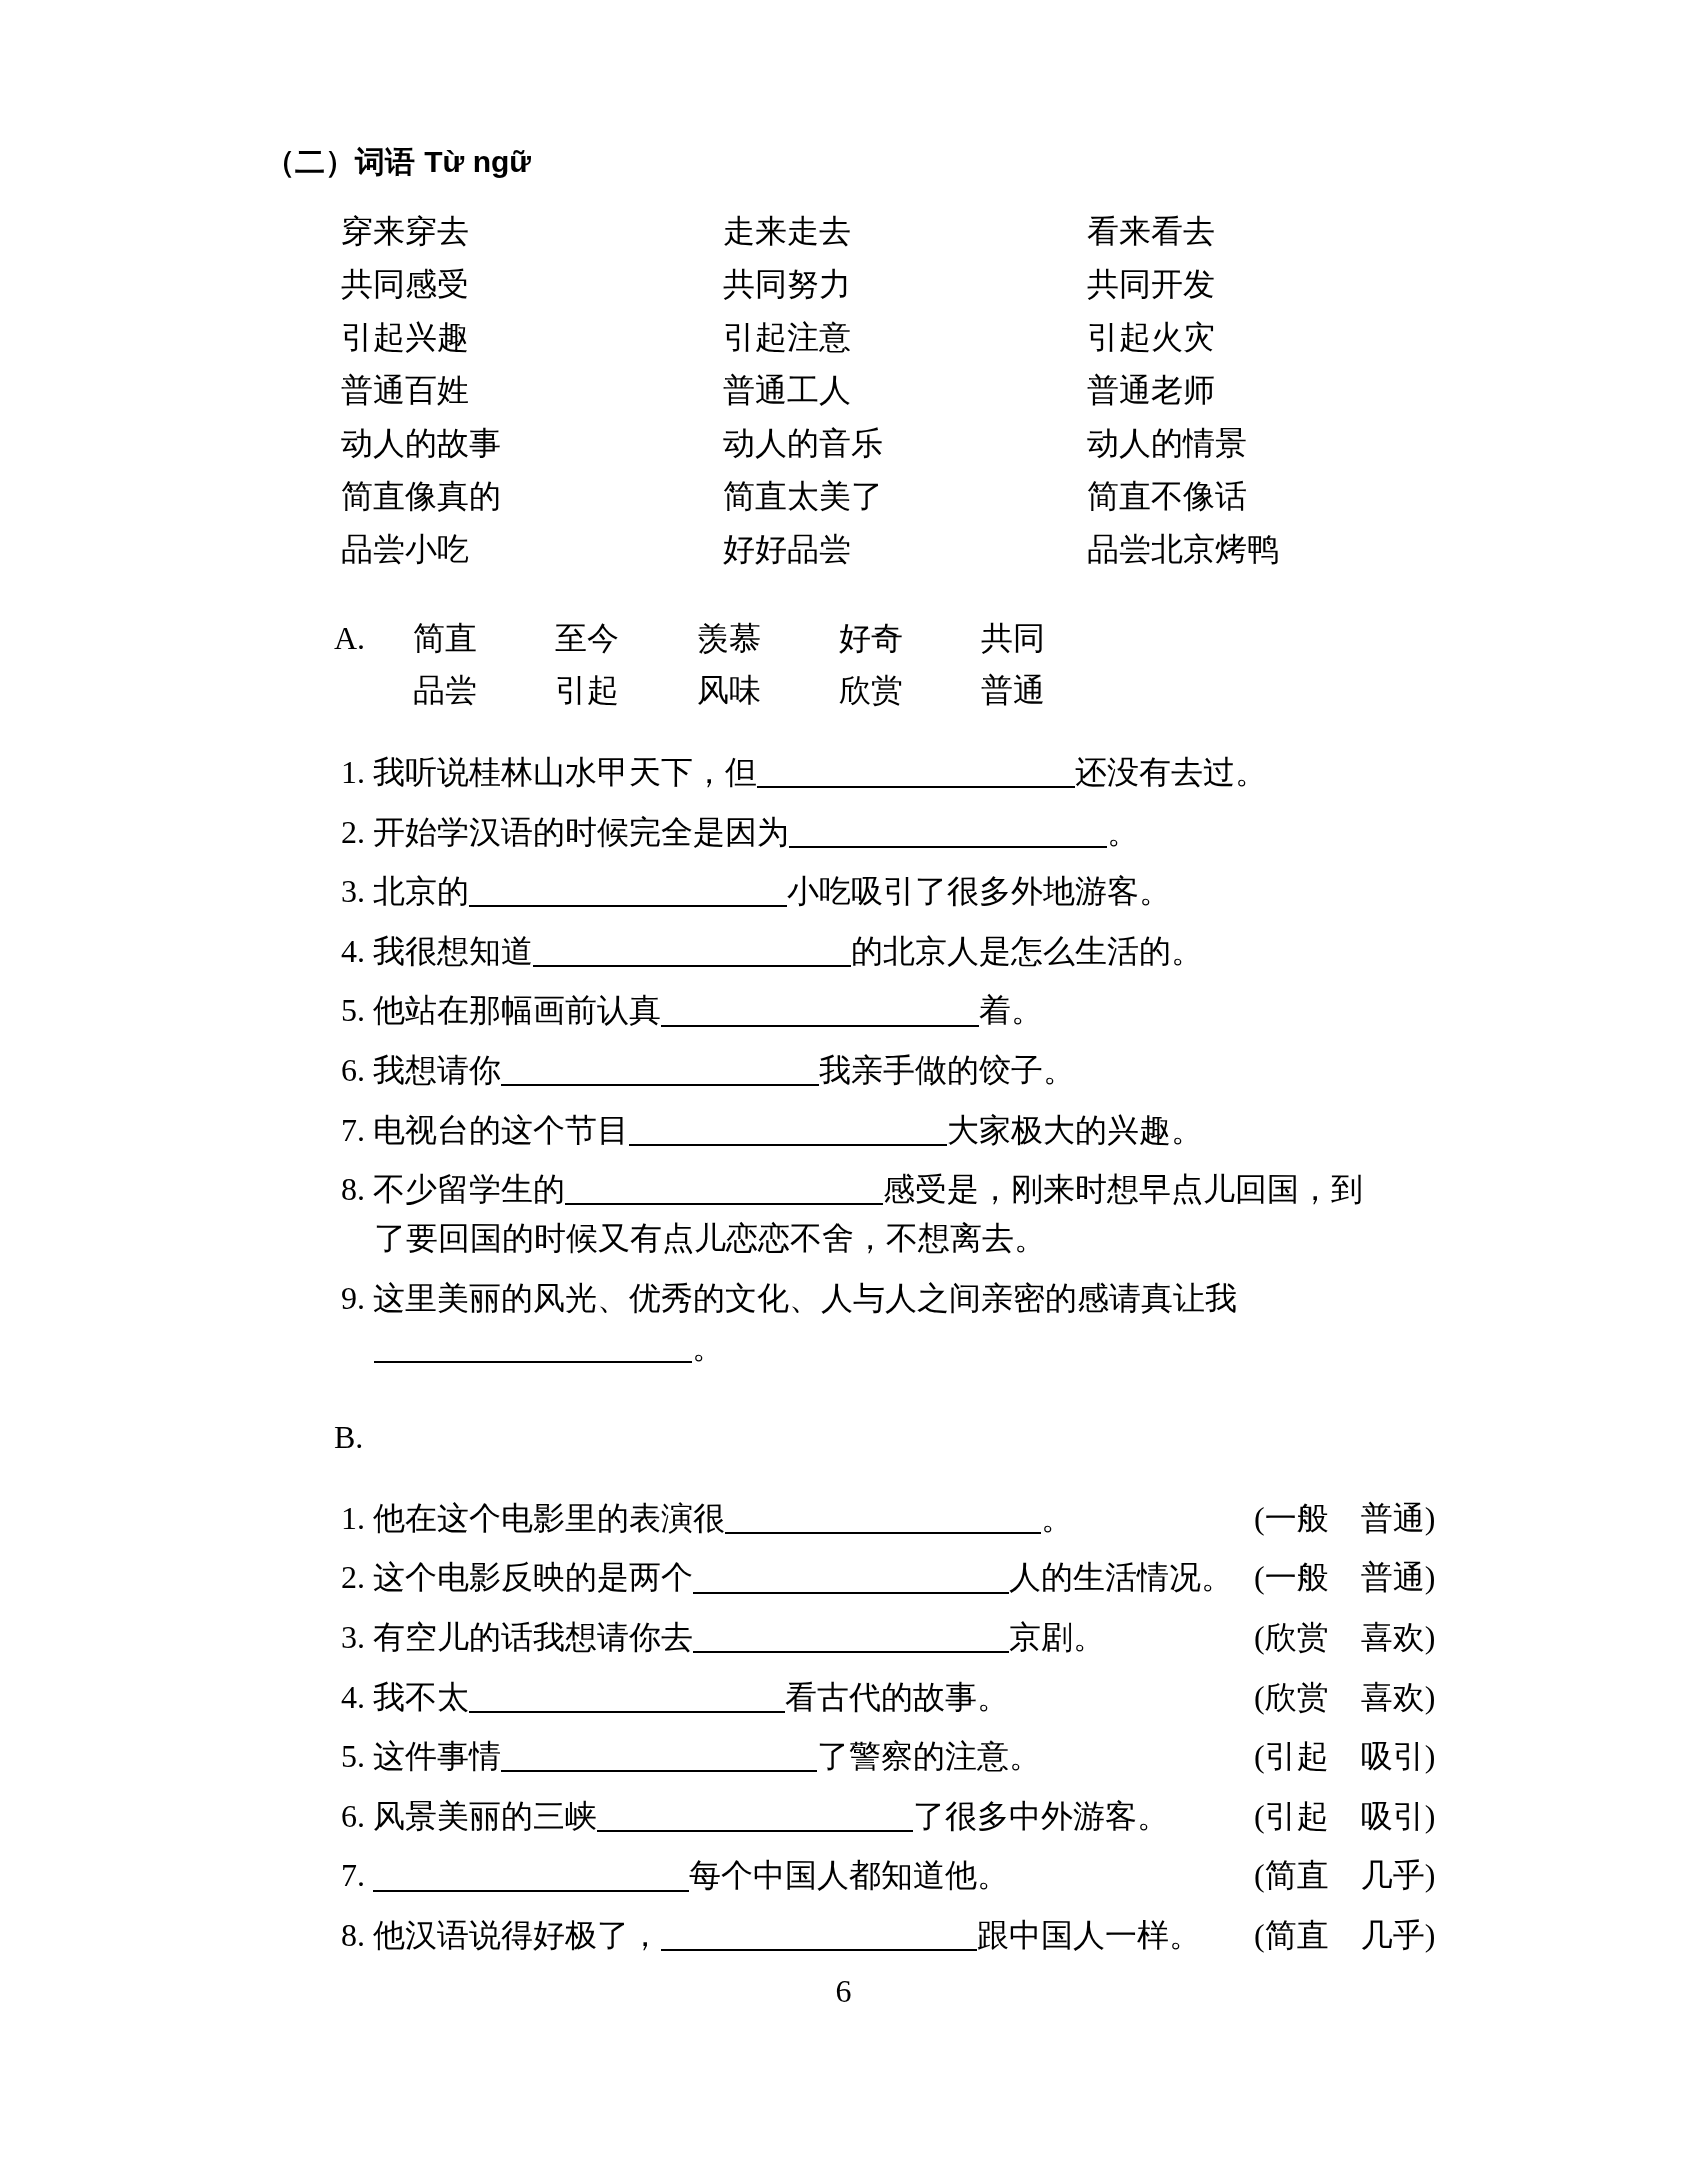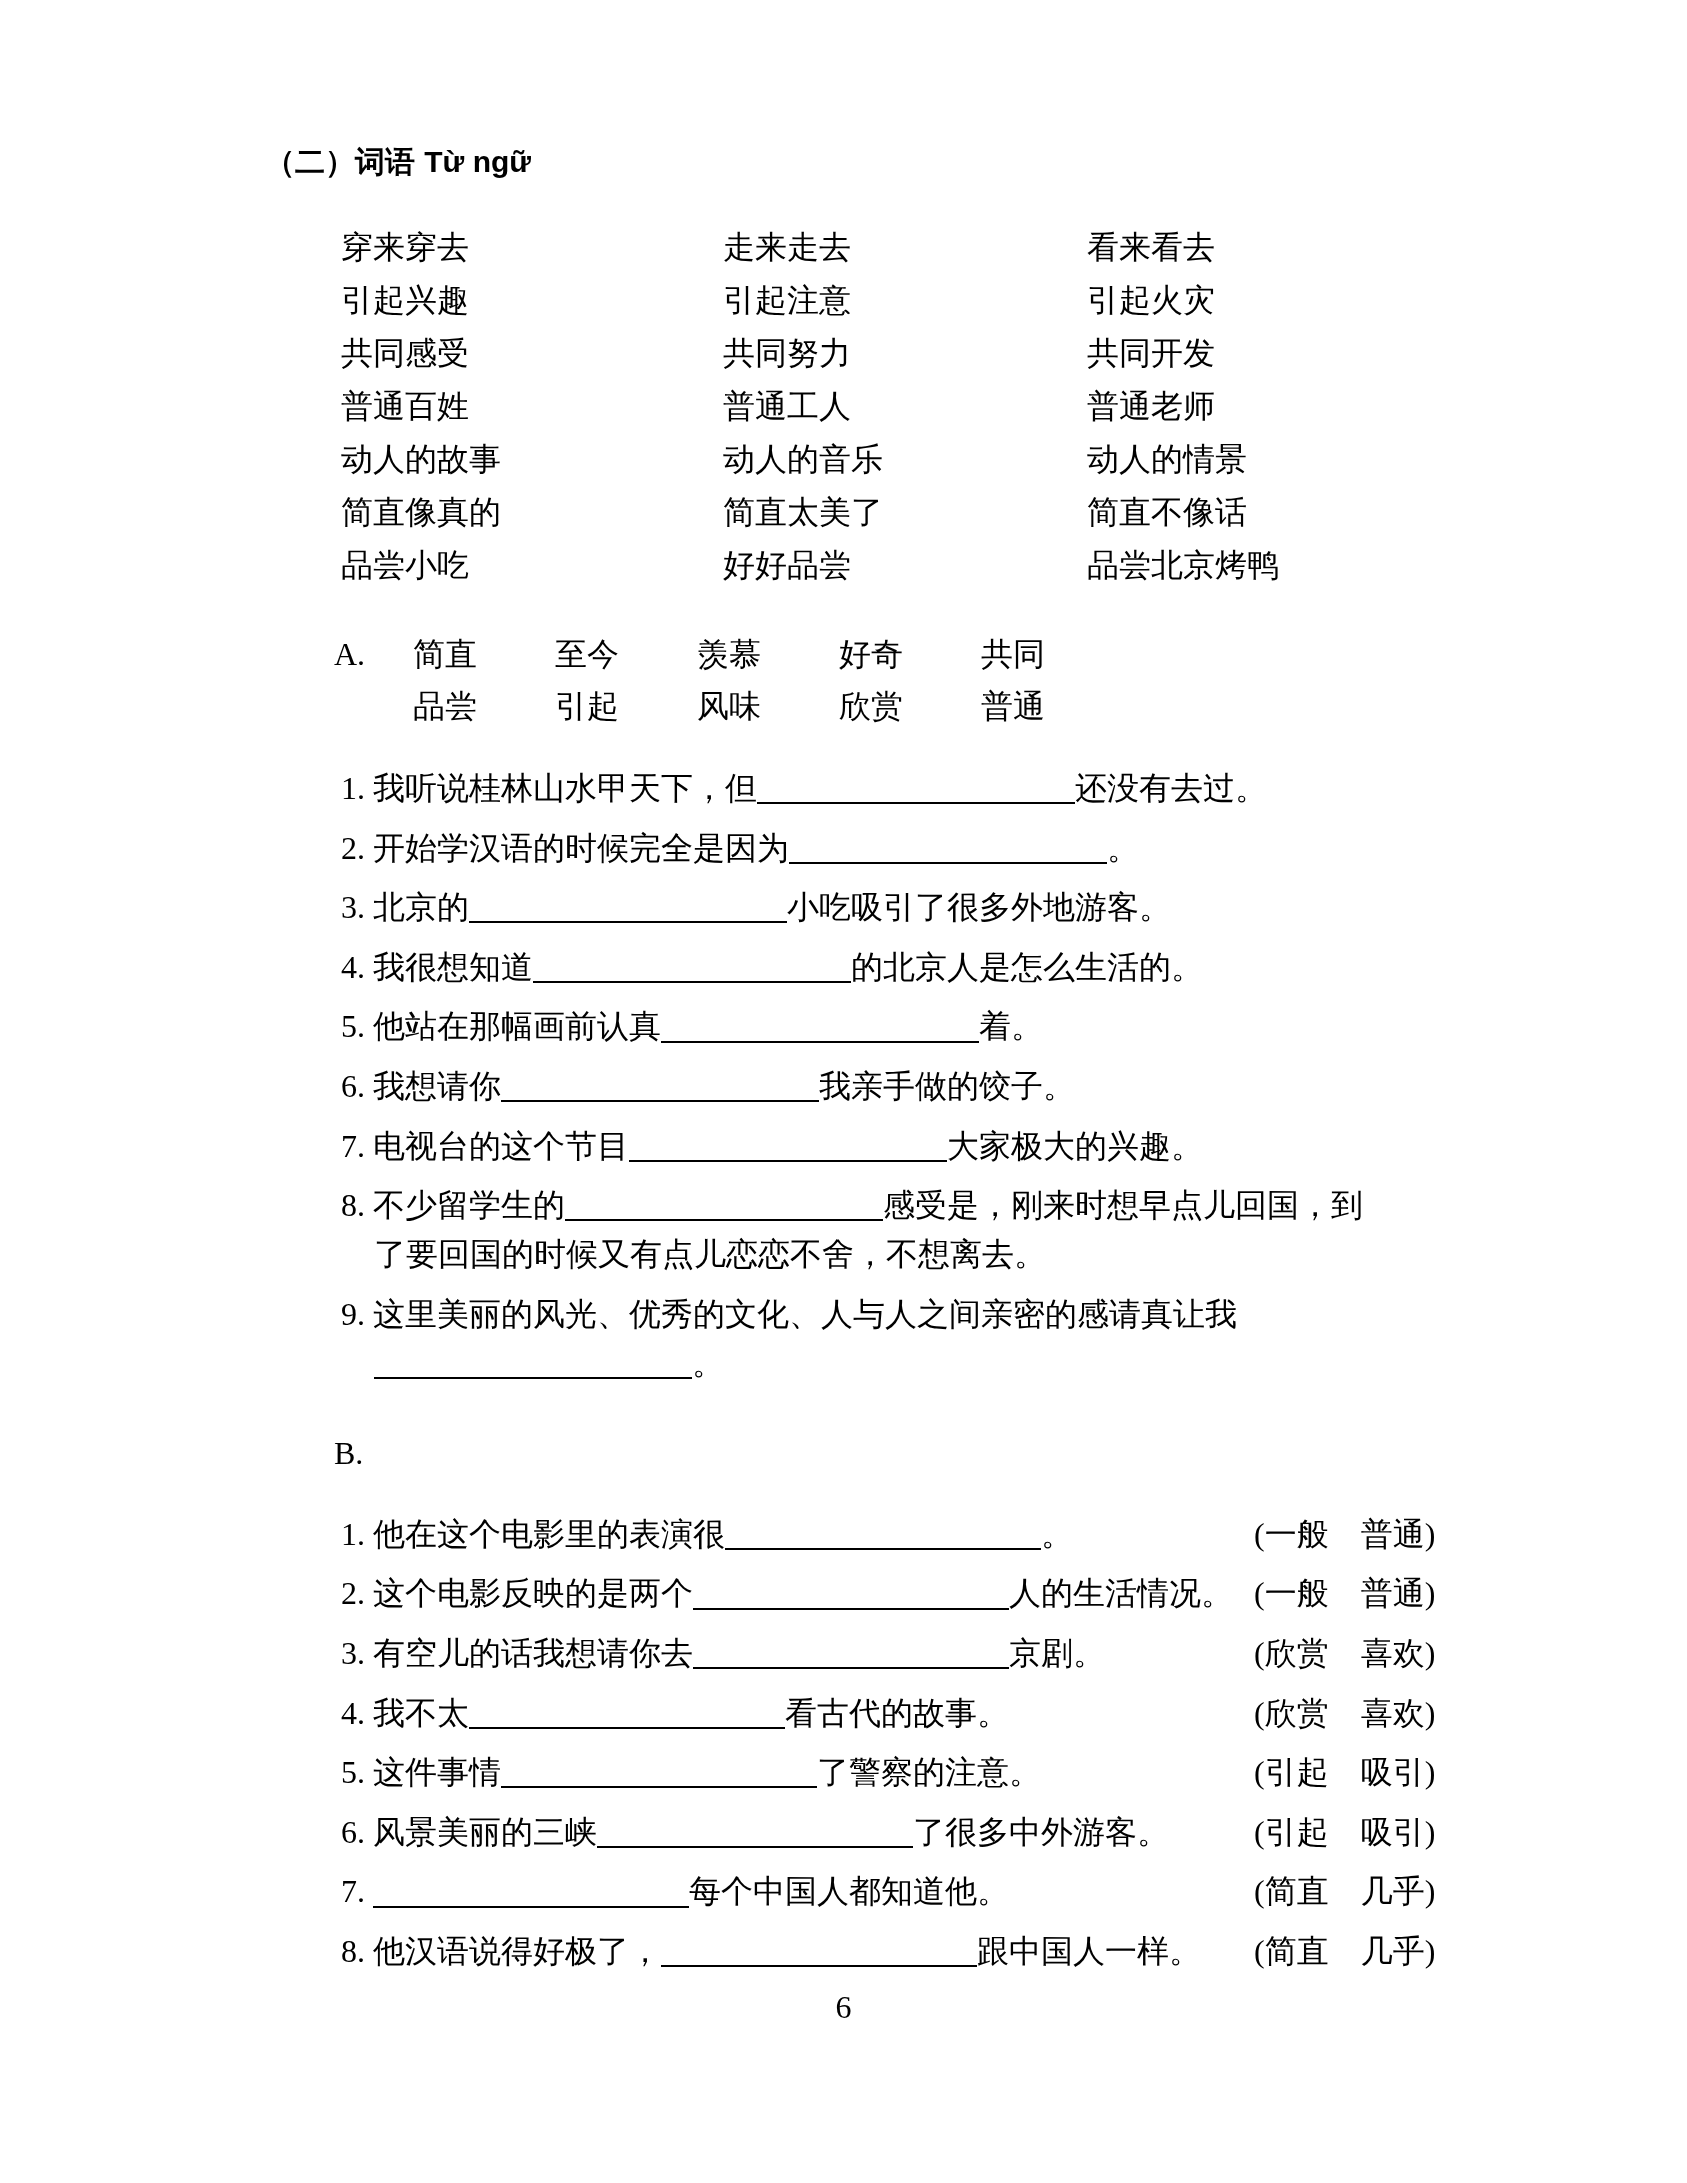--- a/index.html
+++ b/index.html
@@ -10,21 +10,21 @@
     font-size:32px;
     overflow:hidden;
   }
   .content{margin-left:265px;margin-right:225px;padding-top:139px;}
   .sec-title{
     font-family:"Liberation Sans","DejaVu Sans",sans-serif;
     font-weight:bold;font-size:30px;line-height:46px;margin:0;
   }
   .sec-title .vi{margin-left:9.3px;}
   .sec-title.sec3{margin-top:32px;}
-  .word-grid{margin-left:76px;margin-top:36px;}
+  .word-grid{margin-left:76px;margin-top:20px;}
   .wrow{display:flex;line-height:53px;}
   .wcell{white-space:nowrap;}
   .wcell:nth-child(1){width:382px;}
   .wcell:nth-child(2){width:364px;}
   .bank{margin-left:69px;margin-top:36px;}
   .brow{display:flex;line-height:52px;}
   .blabel{width:79px;}
   .bcell{width:142px;white-space:nowrap;}
   .items{margin-left:76px;margin-top:32px;}
   .item{line-height:49px;margin-bottom:10.6px;padding-left:33px;text-indent:-33px;}
@@ -48,28 +48,28 @@
     <span>（二）词语</span><span class="vi">Từ ngữ</span>
   </h1>
 
   <div class="word-grid" id="wordGrid">
       <div class="wrow">
         <div class="wcell">穿来穿去</div>
         <div class="wcell">走来走去</div>
         <div class="wcell">看来看去</div>
       </div>
       <div class="wrow">
+        <div class="wcell">共同感受</div>
+        <div class="wcell">共同努力</div>
+        <div class="wcell">共同开发</div>
+      </div>
+      <div class="wrow">
         <div class="wcell">引起兴趣</div>
         <div class="wcell">引起注意</div>
         <div class="wcell">引起火灾</div>
-      </div>
-      <div class="wrow">
-        <div class="wcell">共同感受</div>
-        <div class="wcell">共同努力</div>
-        <div class="wcell">共同开发</div>
       </div>
       <div class="wrow">
         <div class="wcell">普通百姓</div>
         <div class="wcell">普通工人</div>
         <div class="wcell">普通老师</div>
       </div>
       <div class="wrow">
         <div class="wcell">动人的故事</div>
         <div class="wcell">动人的音乐</div>
         <div class="wcell">动人的情景</div>

